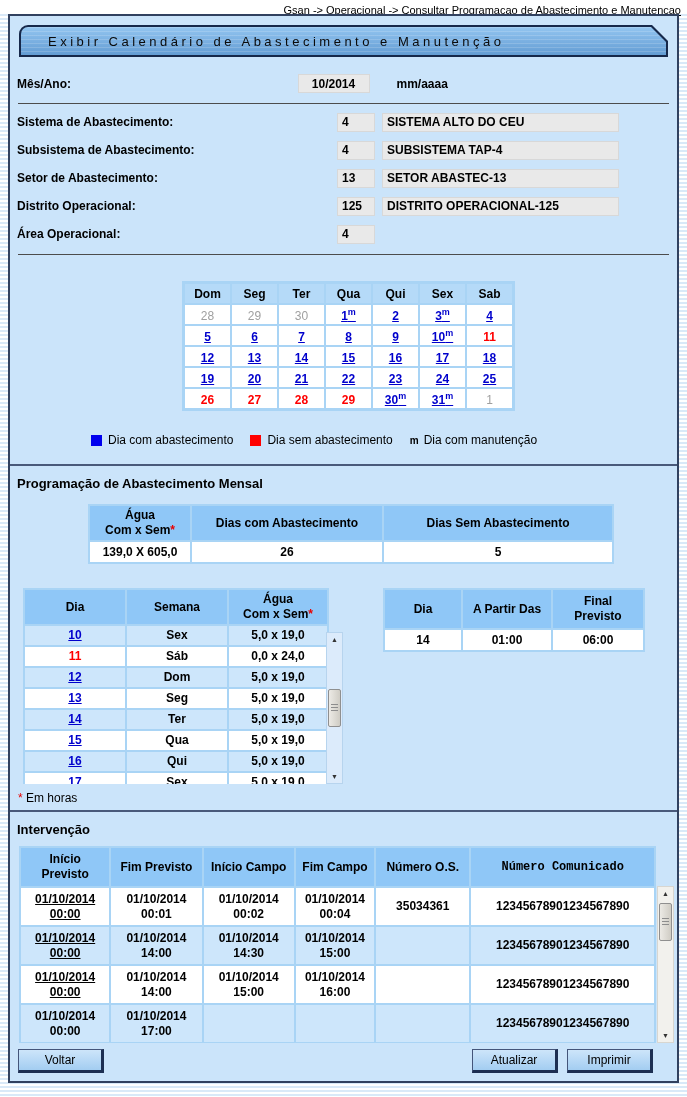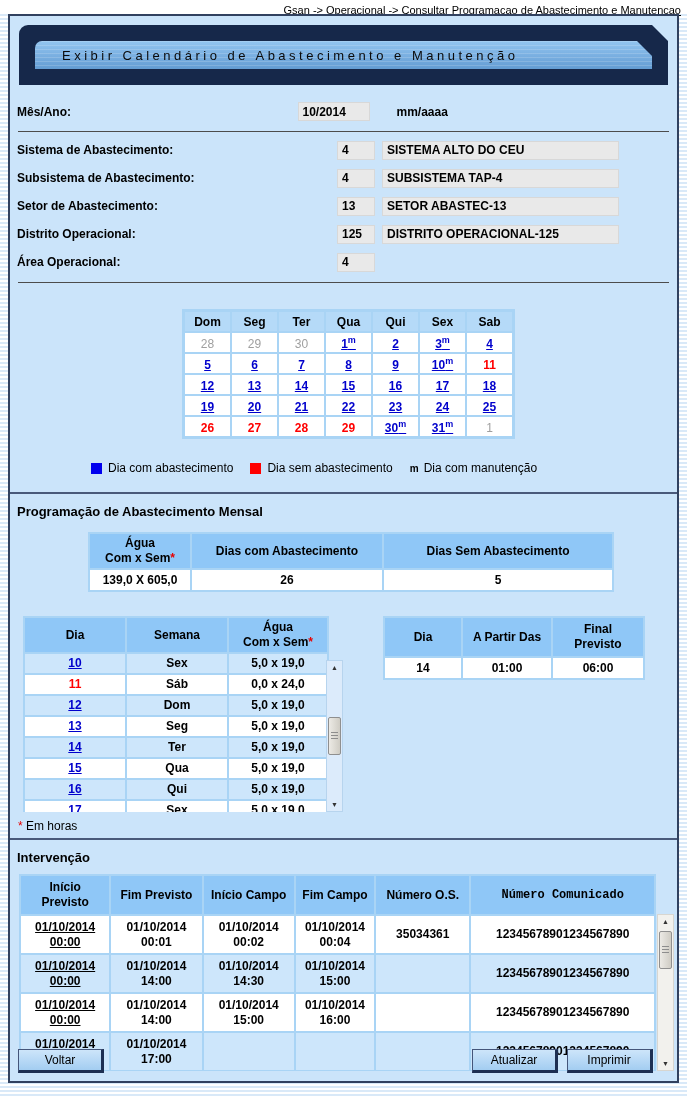--- a/index.html
+++ b/index.html
@@ -11,40 +11,40 @@
   
   .crumb-bar { height:14px; text-align:right; padding-right:6px; background:#fff; }
   .crumb { font-size:11px; color:#000; text-decoration:underline; cursor:pointer; }
   
   .container {
     margin-left:8px; width:671px; height:1069px;
     background:#cbe4fa; border:2px solid #31415f; position:relative;
   }
   
   .titlebar-outer {
-    margin:9px 9px 0 9px; background:#16284a; padding:16px;
+    margin:9px 9px 0 9px; background:#16284a; padding:2px;
     border-radius:9px 0 0 0;
     clip-path: polygon(0 0, calc(100% - 16px) 0, 100% 16px, 100% 100%, 0 100%);
   }
   .titlebar {
     border-radius:7px 0 0 0;
     clip-path: polygon(0 0, calc(100% - 15px) 0, 100% 15px, 100% 100%, 0 100%);
     background: repeating-linear-gradient(180deg, rgba(255,255,255,.16) 0 1px, rgba(0,0,0,0) 1px 4px),
                 linear-gradient(180deg,#93c5f0,#639cd3);
     padding:7px 0 6px 27px; font-size:13px; color:#0a0a0a; letter-spacing:3.5px;
   }
   .lbl { font-size:12px; font-weight:bold; color:#000; }
   .row { display:flex; align-items:center; }
   .mesano-row { margin:17px 16px 0 7px;gap:16px; }
   .mesano-row .lbl { width:320px; }
   .ro-input {
     background:#e9e9e9; border:1px solid #d8d8d8; font-family:"Liberation Sans",sans-serif;
     font-size:12px; font-weight:bold; color:#000; height:19px; padding:0 4px;
   }
-  .w-mesano { width:72px; }
+  .w-mesano { width:72px;text-align:center; }
   .w-code { width:38px; text-align:left; }
   .w-name { width:237px; margin-left:7px; }
   .mask { margin-left:11px; }
   hr.inner { border:0; border-top:1px solid #4c4c4c; margin:10px 8px 0 8px; }
   .field-row { margin:8px 0 0 7px; height:20px; }
   .field-row .lbl { width:320px; }
   .divider { border-top:2px solid #49597a; }
   
   .cal-wrap { margin:26px 0 0 172px; }
   table.cal { border-collapse:separate; border-spacing:2px; background:#a9d4f5; padding:1px; }

